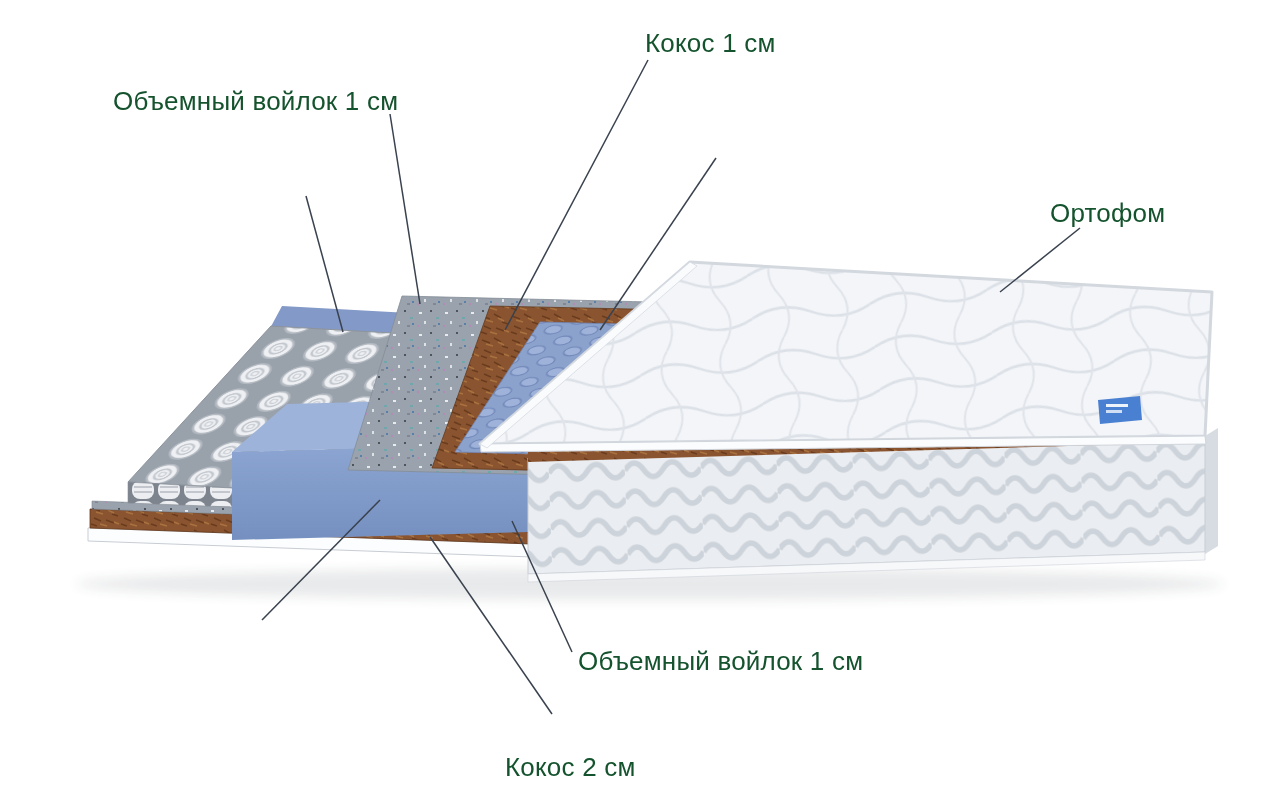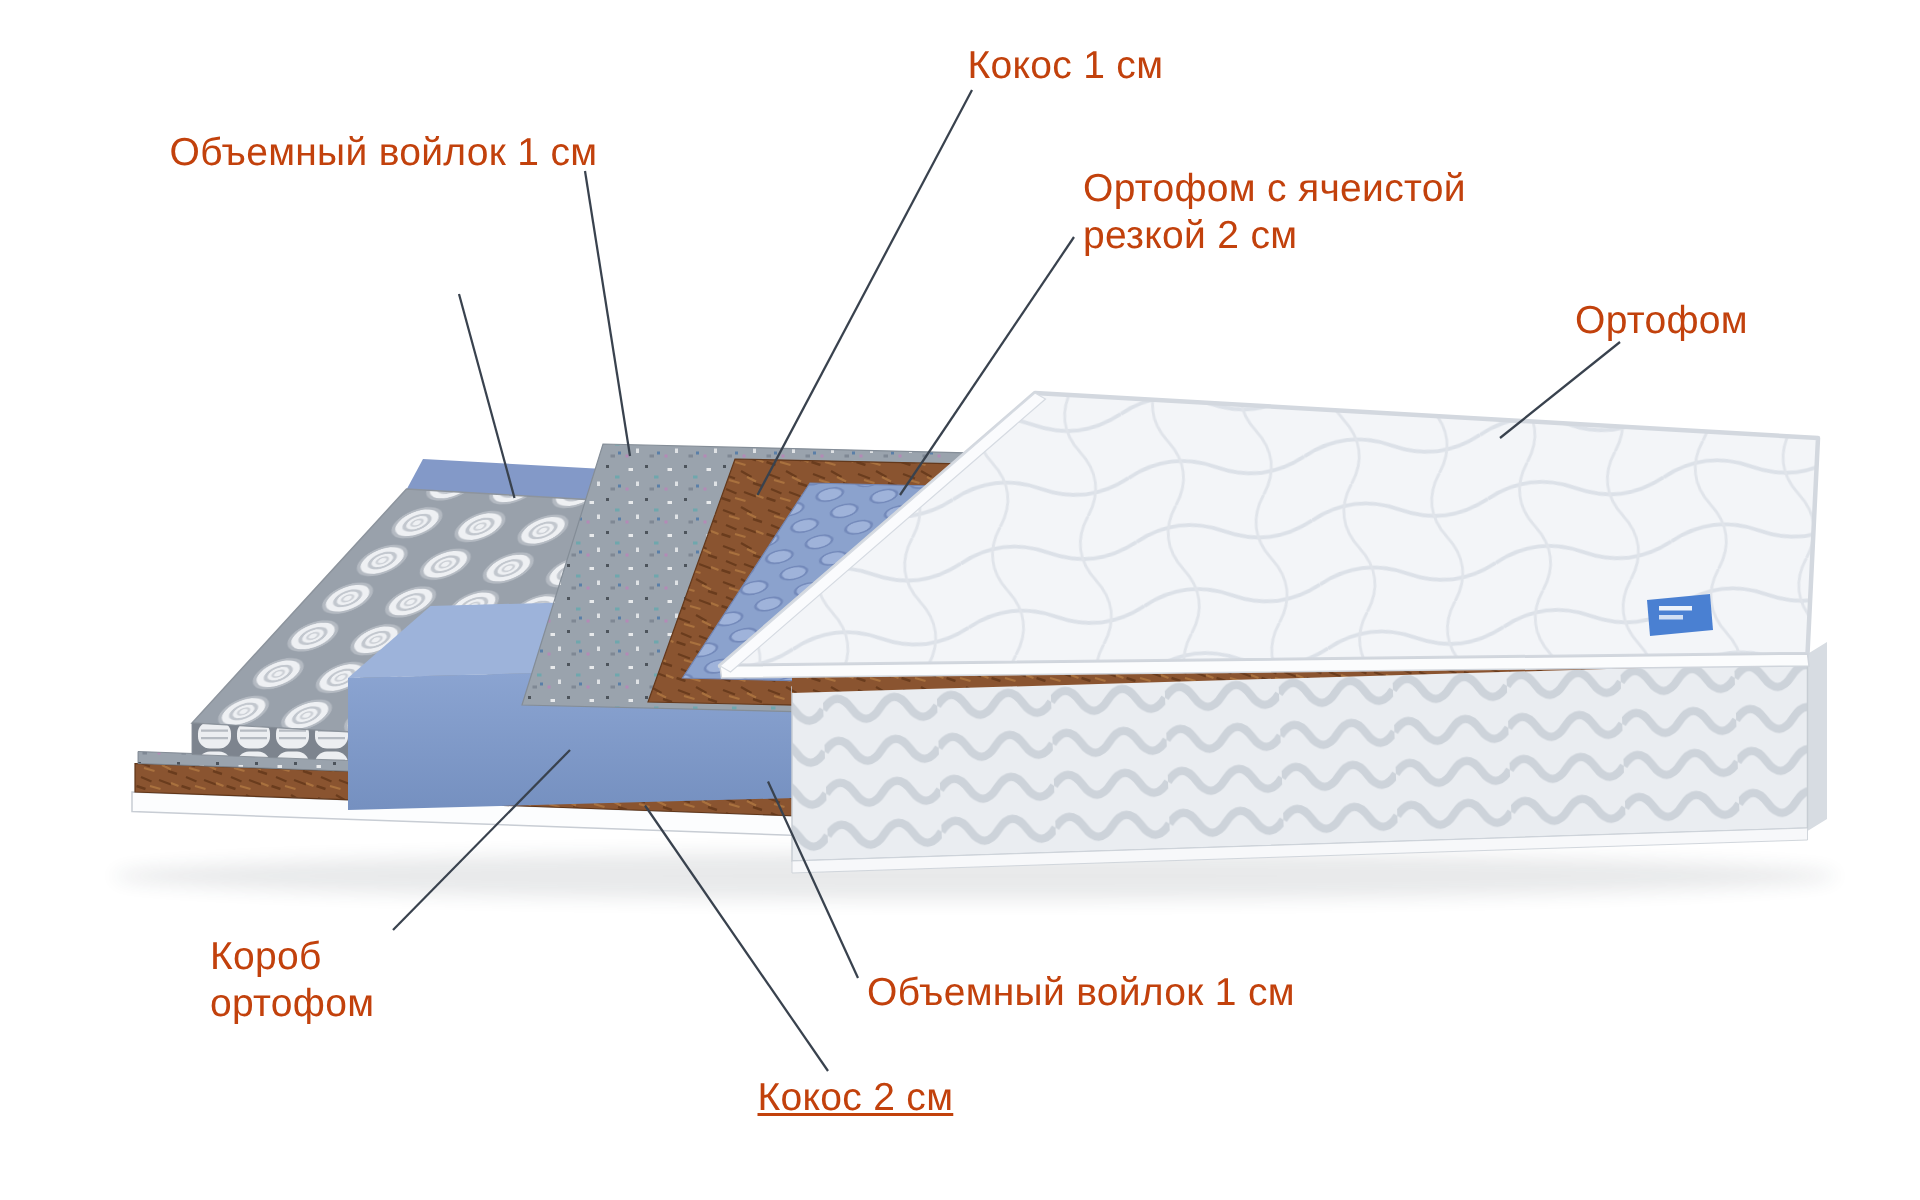--- a/index.html
+++ b/index.html
@@ -8,21 +8,21 @@
     width:1280px;height:800px;
     background:#ffffff;
     overflow:hidden;
     font-family:"Liberation Sans","DejaVu Sans",sans-serif;
   }
   .stage svg{position:absolute;left:0;top:0;}
   .label{
     position:absolute;
     font-size:26px;
     line-height:1.18;
-    color:#c2410c;
+    color:#14532d;
     letter-spacing:.2px;
     white-space:nowrap;
   }
   .label.wrap{white-space:normal;}
 </style>
 </head>
 <body>
 
 <div class="stage">
 
@@ -148,23 +148,21 @@
       <line x1="572" y1="652" x2="512" y2="521"></line>
       <line x1="552" y1="714" x2="430" y2="537"></line>
     </g>
   </svg>
 
   <div class="label" style="left:645px;  top:28px;">Кокос 1 см</div>
 
   <div class="label" style="left:113px;  top:86px;">Объемный войлок 1 см</div>
 
 
-  <div class="label wrap" style="left:722px; top:110px; width:310px;">Ортофом с ячеистой резкой 2 см</div>
 
   <div class="label" style="left:1050px; top:198px;">Ортофом</div>
 
-  <div class="label wrap" style="left:140px; top:622px; width:140px;">Короб ортофом</div>
 
   <div class="label" style="left:578px;  top:646px;">Объемный войлок 1 см</div>
 
-  <div class="label" style="left:505px;  top:716px;text-decoration:underline;">Кокос 2 см</div>
+  <div class="label" style="left:505px;  top:752px;">Кокос 2 см</div>
 
 </div>
 
 </body></html>

